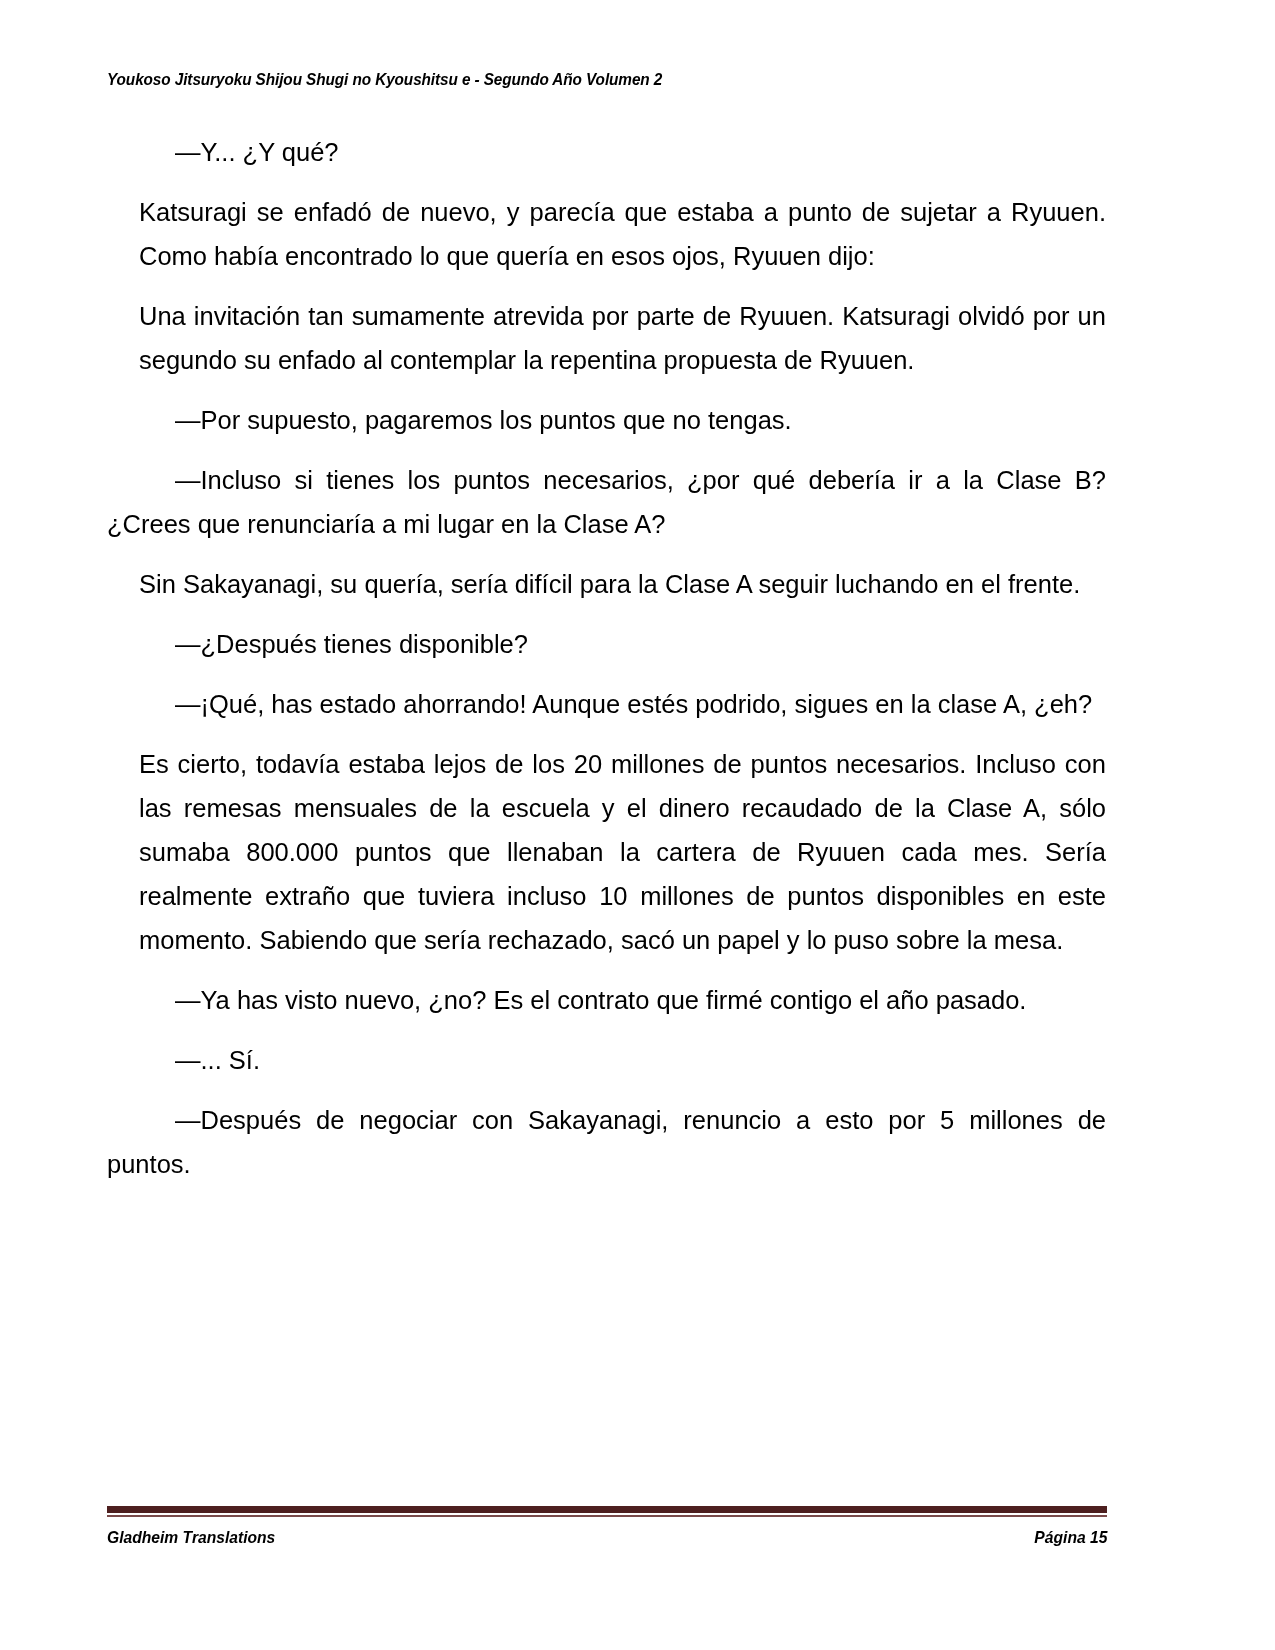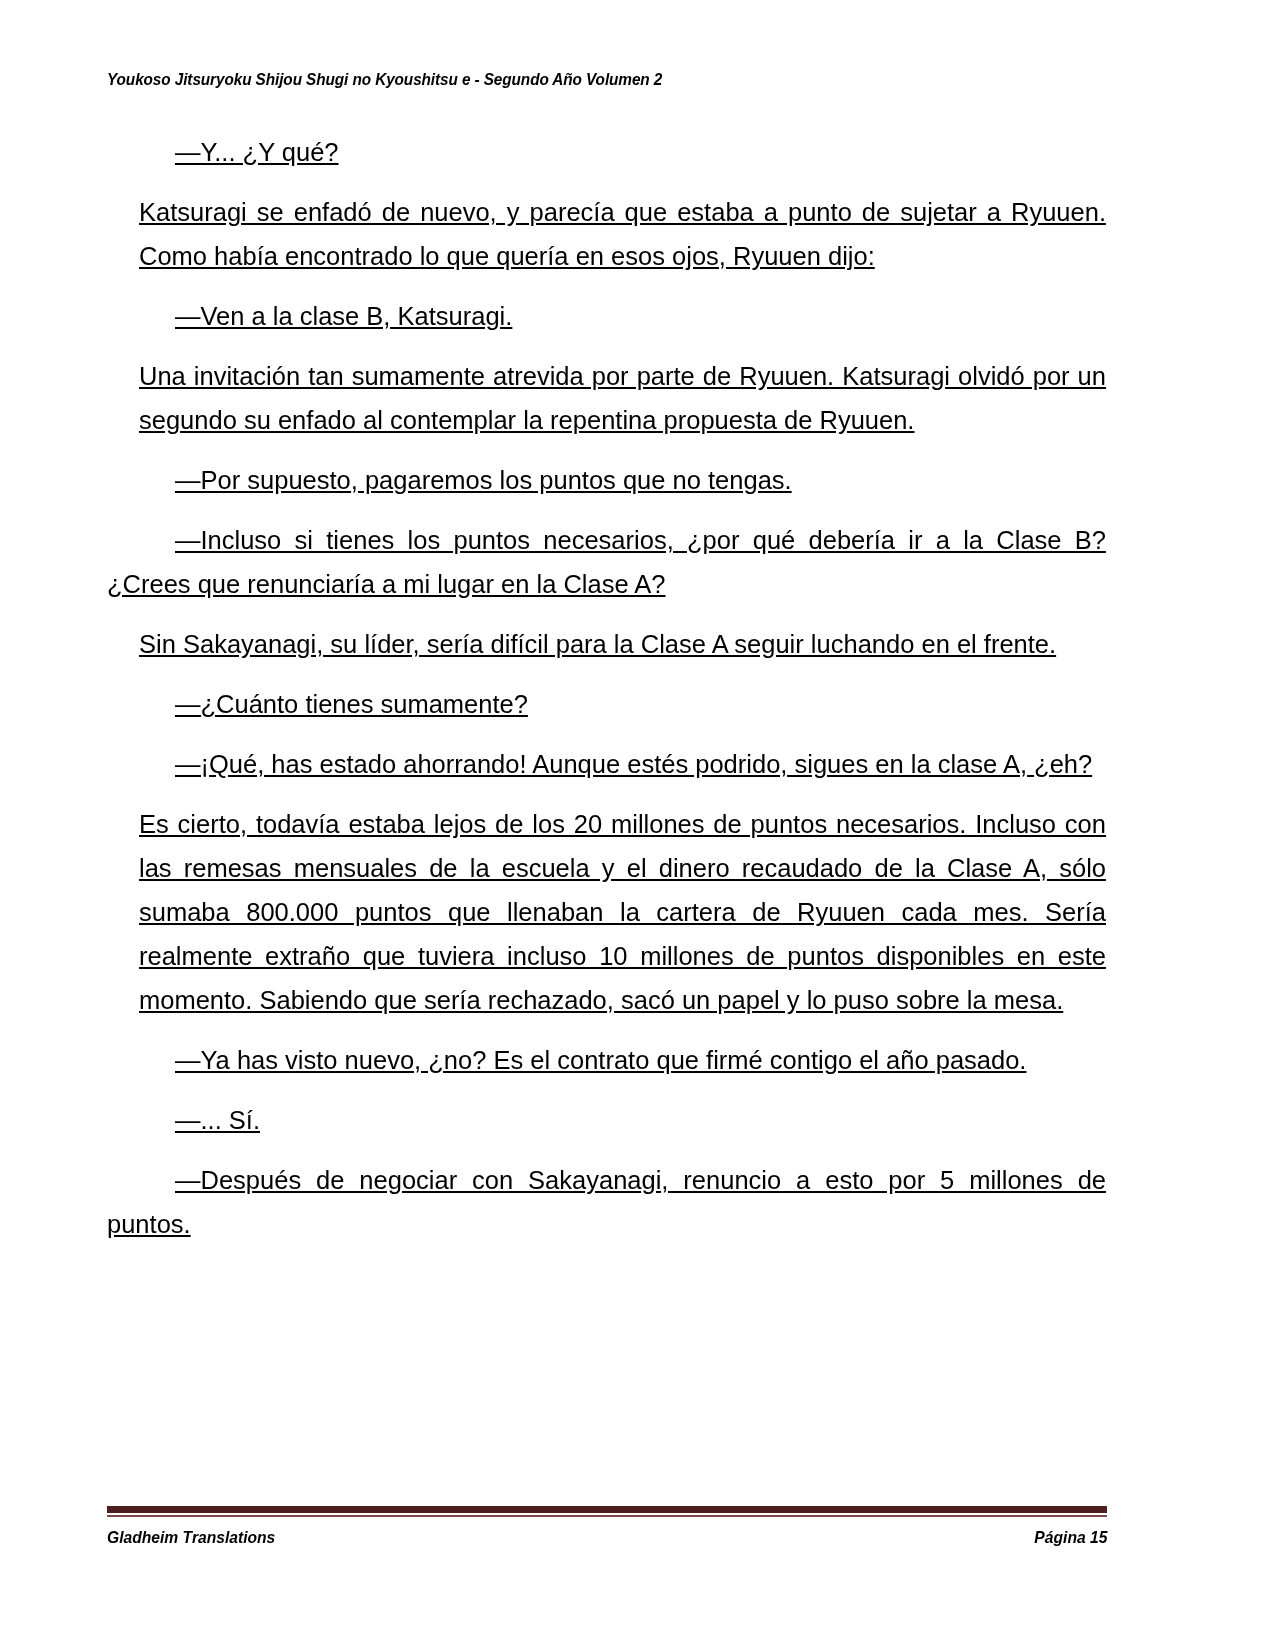--- a/index.html
+++ b/index.html
@@ -44,21 +44,20 @@
     width: 999px;
     color: #000000;
     font-size: 25.5px;
     line-height: 44px;
     text-align: justify;
     text-justify: inter-word;
   }
   .content p {
     margin: 0 0 16px 0;
     text-align: justify;
-    text-decoration: underline;
   }
   .content p.indent {
     text-indent: 68px;
   }
   .content p.flush {
     text-indent: 0;
     margin-left: 32px;
   }
   .content p:last-child {
     margin-bottom: 12px;
@@ -109,26 +108,25 @@
 
 <div class="page">
 
   <div class="header">
     <div class="header-title">Youkoso Jitsuryoku Shijou Shugi no Kyoushitsu e - Segundo Año Volumen 2</div>
   </div>
 
   <div class="content" id="body-content">
       <p class="indent">—Y... ¿Y qué?</p>
       <p class="flush">Katsuragi se enfadó de nuevo, y parecía que estaba a punto de sujetar a Ryuuen. Como había encontrado lo que quería en esos ojos, Ryuuen dijo:</p>
-      <p class="indent">—Ven a la clase B, Katsuragi.</p>
       <p class="flush">Una invitación tan sumamente atrevida por parte de Ryuuen. Katsuragi olvidó por un segundo su enfado al contemplar la repentina propuesta de Ryuuen.</p>
       <p class="indent">—Por supuesto, pagaremos los puntos que no tengas.</p>
       <p class="indent">—Incluso si tienes los puntos necesarios, ¿por qué debería ir a la Clase B? ¿Crees que renunciaría a mi lugar en la Clase A?</p>
-      <p class="flush">Sin Sakayanagi, su líder, sería difícil para la Clase A seguir luchando en el frente.</p>
-      <p class="indent">—¿Cuánto tienes sumamente?</p>
+      <p class="flush">Sin Sakayanagi, su quería, sería difícil para la Clase A seguir luchando en el frente.</p>
+      <p class="indent">—¿Después tienes disponible?</p>
       <p class="indent">—¡Qué, has estado ahorrando! Aunque estés podrido, sigues en la clase A, ¿eh?</p>
       <p class="flush">Es cierto, todavía estaba lejos de los 20 millones de puntos necesarios. Incluso con las remesas mensuales de la escuela y el dinero recaudado de la Clase A, sólo sumaba 800.000 puntos que llenaban la cartera de Ryuuen cada mes. Sería realmente extraño que tuviera incluso 10 millones de puntos disponibles en este momento. Sabiendo que sería rechazado, sacó un papel y lo puso sobre la mesa.</p>
       <p class="indent">—Ya has visto nuevo, ¿no? Es el contrato que firmé contigo el año pasado.</p>
       <p class="indent">—... Sí.</p>
       <p class="indent">—Después de negociar con Sakayanagi, renuncio a esto por 5 millones de puntos.</p>
     </div>
 
   <div class="footer">
     <div class="footer-rule-thick"></div>
     <div class="footer-rule-gap"></div>

